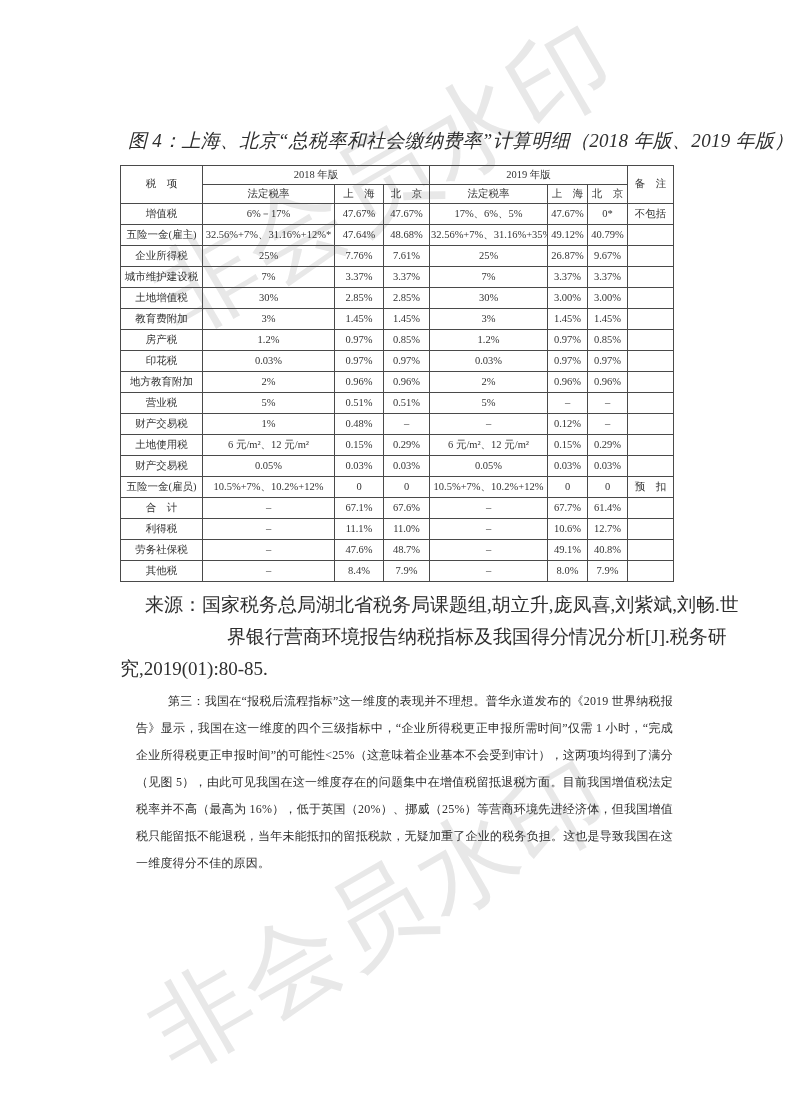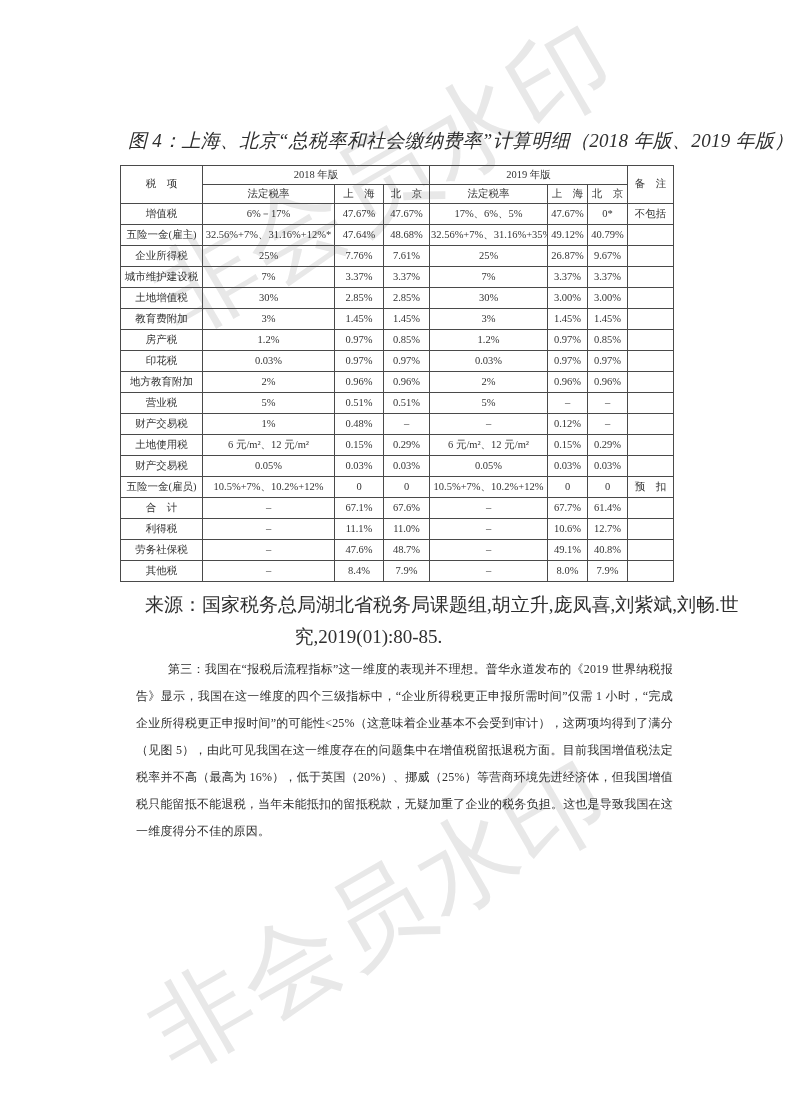--- a/index.html
+++ b/index.html
@@ -28,21 +28,21 @@
     border:1px solid #4a4a4a; font-weight:normal; text-align:center;
     font-size:10.5px; padding:0 1px; height:20px; line-height:1.15;
     overflow:hidden; white-space:nowrap;
   }
   table.tax-table thead th { height:18px; }
 
   .source { font-size:19px; line-height:32px; margin-top:7px; }
   .source div { white-space:nowrap; }
   .src-line1 { padding-left:25px; }
   .src-line2 { padding-left:107px; }
-  .src-line3 { text-align:center; padding-right:56px; }
+  .src-line3 { text-align:left; padding-right:56px; }
 
   .body-para {
     margin:3px 0 0 16px; font-size:12px; line-height:27px;
     text-align:justify; text-indent:32px; letter-spacing:0.2px;
   }
 
   .page-number {
     position:absolute; left:0; right:0; top:1038px; z-index:1;
     text-align:center; font-size:15px; color:#222;
   }
@@ -265,20 +265,21 @@
             <td>–</td>
             <td>8.0%</td>
             <td>7.9%</td>
             <td></td>
           </tr>
         </tbody>
     </table>
 
     <div class="source">
       <div class="src-line1">来源：国家税务总局湖北省税务局课题组,胡立升,庞凤喜,刘紫斌,刘畅.世</div>
+      <div class="src-line2">界银行营商环境报告纳税指标及我国得分情况分析[J].税务研</div>
       <div class="src-line3">究,2019(01):80-85.</div>
     </div>
 
     <p class="body-para">第三：我国在“报税后流程指标”这一维度的表现并不理想。普华永道发布的《2019 世界纳税报告》显示，我国在这一维度的四个三级指标中，“企业所得税更正申报所需时间”仅需 1 小时，“完成企业所得税更正申报时间”的可能性&lt;25%（这意味着企业基本不会受到审计），这两项均得到了满分（见图 5），由此可见我国在这一维度存在的问题集中在增值税留抵退税方面。目前我国增值税法定税率并不高（最高为 16%），低于英国（20%）、挪威（25%）等营商环境先进经济体，但我国增值税只能留抵不能退税，当年未能抵扣的留抵税款，无疑加重了企业的税务负担。这也是导致我国在这一维度得分不佳的原因。</p>
 
   </div>
 
 
 </div>
 

